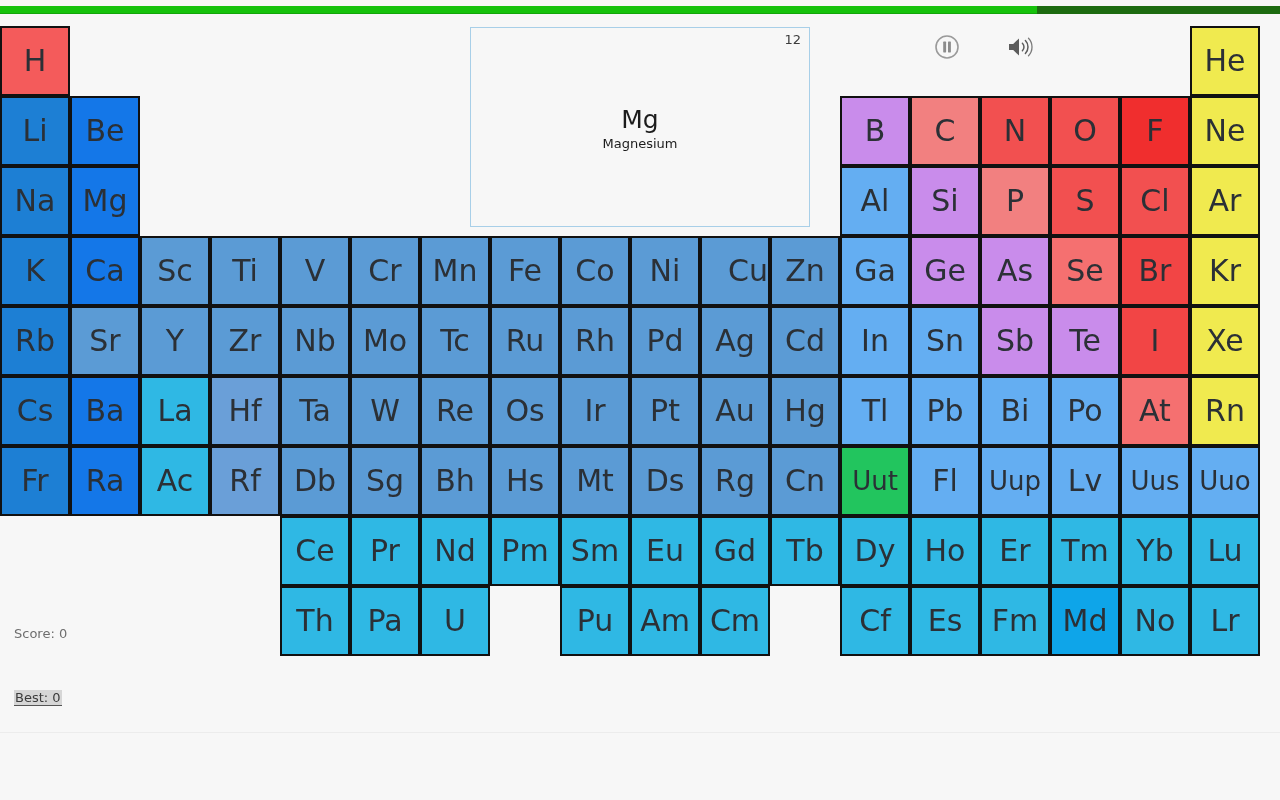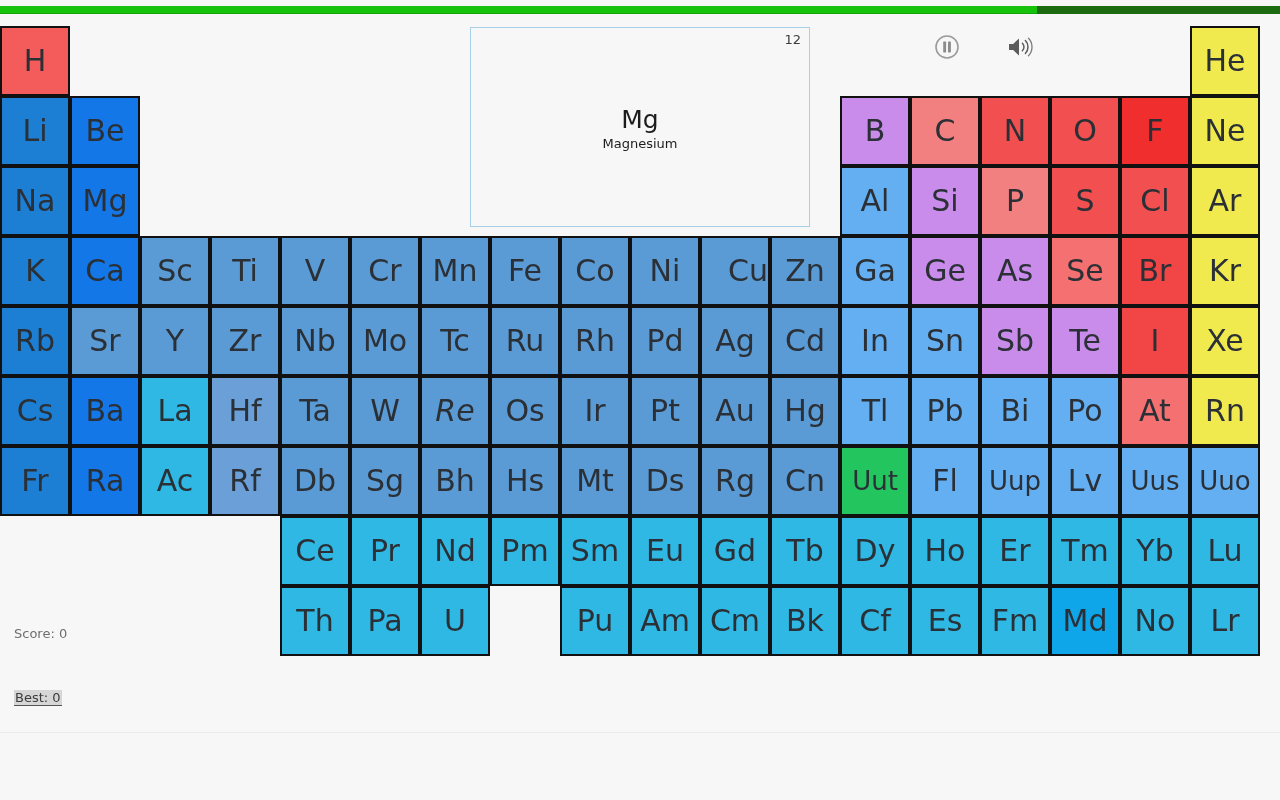--- a/index.html
+++ b/index.html
@@ -327,21 +327,21 @@
       </div>
       <div class="cell" style="left: 210px; top: 350px; background: rgb(106, 159, 216);">
         <span>Hf</span>
       </div>
       <div class="cell" style="left: 280px; top: 350px; background: rgb(91, 155, 213);">
         <span>Ta</span>
       </div>
       <div class="cell" style="left: 350px; top: 350px; background: rgb(91, 155, 213);">
         <span>W</span>
       </div>
-      <div class="cell" style="left: 420px; top: 350px; background: rgb(91, 155, 213); font-style: italic;">
+      <div class="cell" style="left: 420px; top: 350px; background: rgb(91, 155, 213);">
         <span>Re</span>
       </div>
       <div class="cell" style="left: 490px; top: 350px; background: rgb(91, 155, 213);">
         <span>Os</span>
       </div>
       <div class="cell" style="left: 560px; top: 350px; background: rgb(91, 155, 213);">
         <span>Ir</span>
       </div>
       <div class="cell" style="left: 630px; top: 350px; background: rgb(91, 155, 213);">
         <span>Pt</span>
@@ -476,23 +476,20 @@
         <span>U</span>
       </div>
       <div class="cell" style="left: 560px; top: 560px; background: rgb(47, 184, 228);">
         <span>Pu</span>
       </div>
       <div class="cell" style="left: 630px; top: 560px; background: rgb(47, 184, 228);">
         <span>Am</span>
       </div>
       <div class="cell" style="left: 700px; top: 560px; background: rgb(47, 184, 228);">
         <span>Cm</span>
-      </div>
-      <div class="cell" style="left: 770px; top: 560px; background: rgb(47, 184, 228);">
-        <span>Bk</span>
       </div>
       <div class="cell" style="left: 840px; top: 560px; background: rgb(47, 184, 228);">
         <span>Cf</span>
       </div>
       <div class="cell" style="left: 910px; top: 560px; background: rgb(47, 184, 228);">
         <span>Es</span>
       </div>
       <div class="cell" style="left: 980px; top: 560px; background: rgb(47, 184, 228);">
         <span>Fm</span>
       </div>

